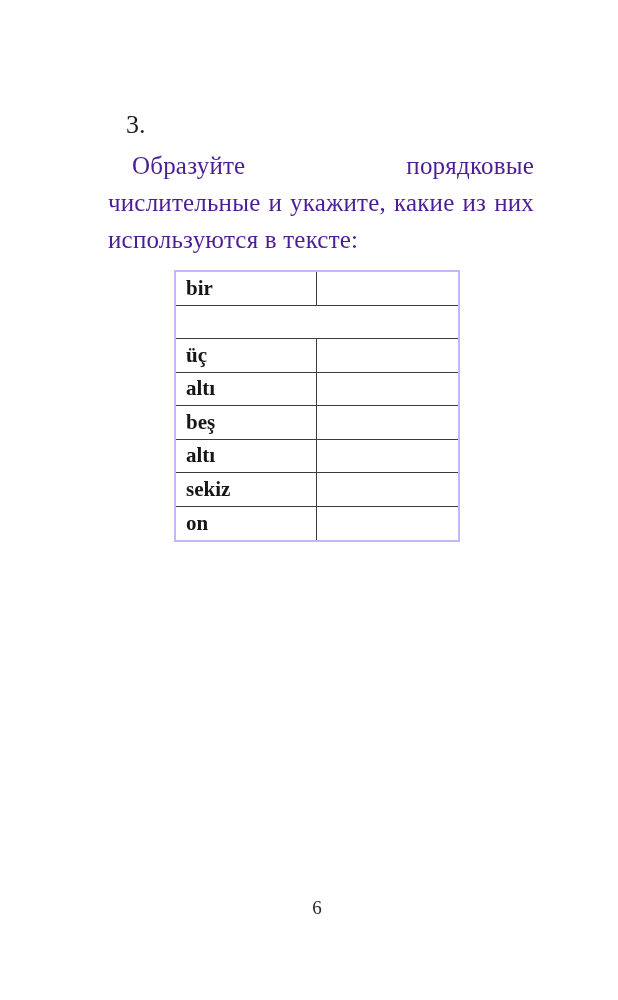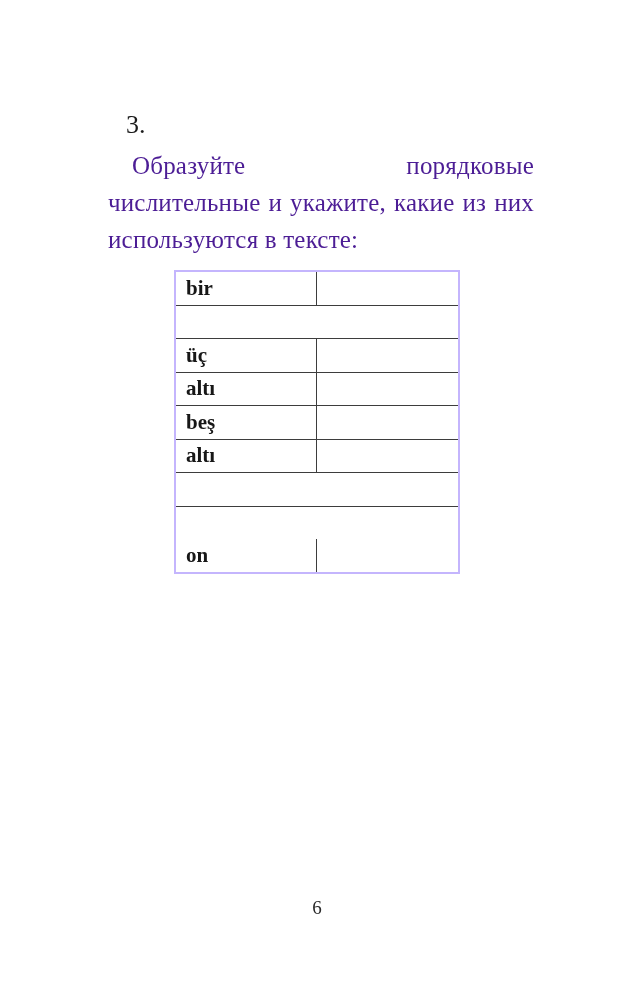--- a/index.html
+++ b/index.html
@@ -46,21 +46,20 @@
     box-sizing: border-box;
   }
   .table-row {
     display: flex;
     height: 33.5px;
     border-bottom: 1.5px solid #3d3d3d;
     box-sizing: border-box;
   }
   .table-row:last-child {
     border-bottom: none;
-    margin-top: 32px;
   }
   .cell {
     box-sizing: border-box;
     display: flex;
     align-items: center;
   }
   .cell.term {
     width: 141px;
     border-right: 1.5px solid #3d3d3d;
     padding-left: 10px;
@@ -108,20 +107,21 @@
     </div>
     <div class="table-row">
       <div class="cell term">beş</div>
       <div class="cell answer"></div>
     </div>
     <div class="table-row">
       <div class="cell term">altı</div>
       <div class="cell answer"></div>
     </div>
     <div class="table-row">
+      <div class="cell term">sekiz</div>
       <div class="cell answer"></div>
     </div>
     <div class="table-row">
       <div class="cell term">on</div>
       <div class="cell answer"></div>
     </div>
   </div>
 
   <div class="page-number">6</div>
 

